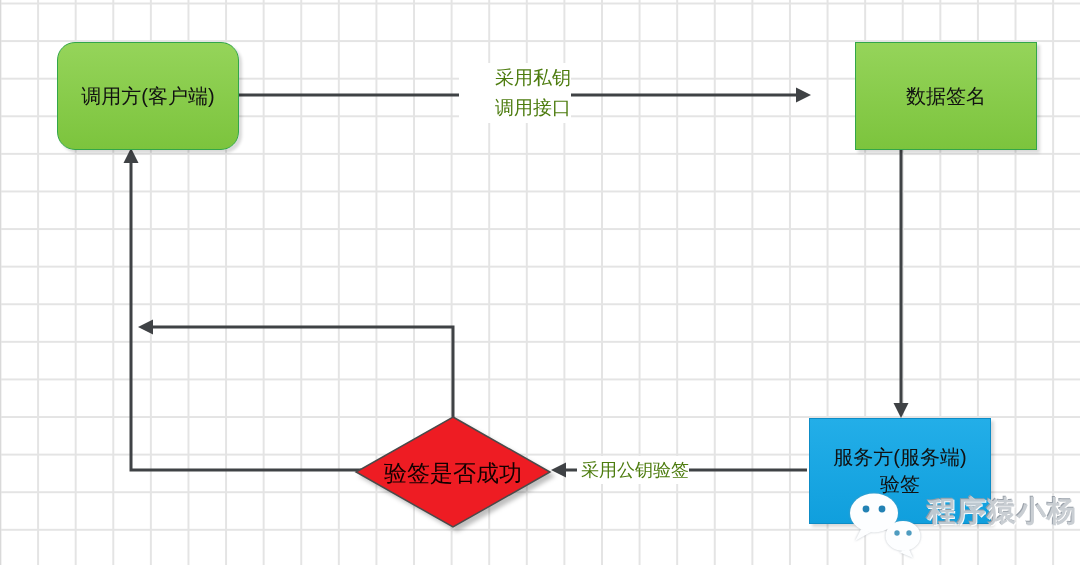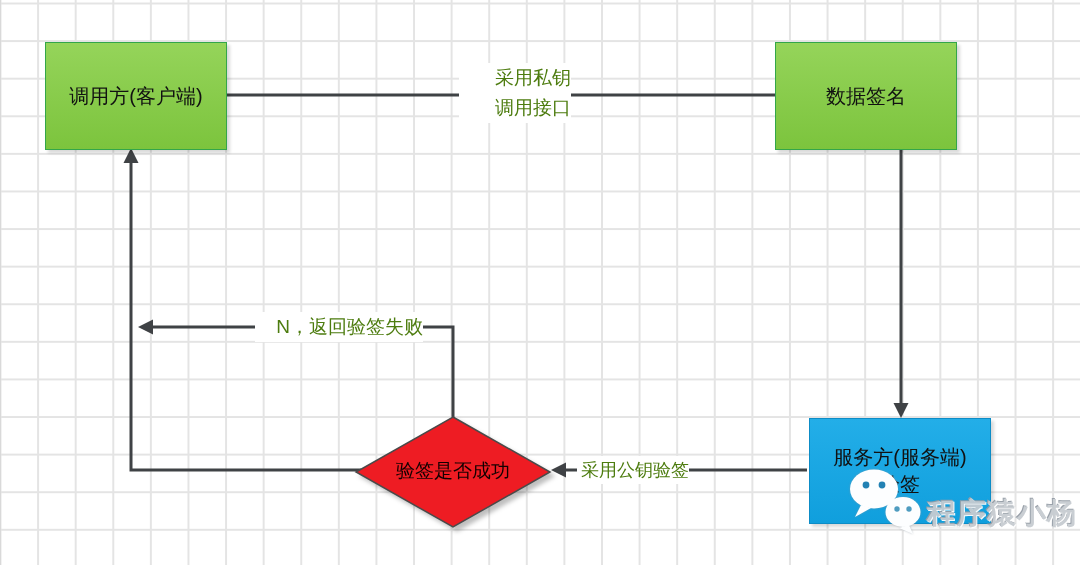--- a/index.html
+++ b/index.html
@@ -40,25 +40,25 @@
     position:absolute;
     background:#ffffff;
     color:#4d7c0f;
     font-size:19px;line-height:30px;
     text-align:right;
     white-space:nowrap;
   }
   .diamond-shape{filter:drop-shadow(4px 4px 2px rgba(0,0,0,0.25));}
   .diamond-label{
     position:absolute;left:362px;top:458px;width:180px;
-    text-align:center;font-size:19px;color:#120000;
+    text-align:center;font-size:23px;color:#120000;
   }
   #watermark{
-    position:absolute;left:846px;top:468px;
-    display:flex;align-items:flex-end;
+    position:absolute;left:846px;top:492px;
+    display:flex;align-items:flex-start;
   }
   #watermark .wm-text{
     font-size:29px;font-weight:bold;letter-spacing:1px;
     color:#c7ccd1;
     text-shadow:1px 1px 0 #ffffff,-1px -1px 0 #959da6;
     opacity:.95;
     margin-left:2px;
   }
 </style>
 </head>
@@ -91,30 +91,29 @@
   </svg>
 
   <div class="edge-label" style="left:458px;top:63px;width:112px;">
     <div>采用私钥</div>
     <div>调用接口</div>
   </div>
 
 
   <div class="edge-label" style="left:576px;top:456px;width:112px;font-size:18px;line-height:28px;">采用公钥验签</div>
 
-  <div class="edge-label" style="left:254px;top:312px;width:168px;">N，返回验签失败</div>
 
   <div class="edge-label" style="left:55px;top:399px;width:140px;line-height:27px;">
   </div>
 
-  <div class="node node-green" style="left:44px;top:42px;width:180px;height:106px;">
+  <div class="node node-green" style="left:56px;top:42px;width:180px;height:106px;border-radius:18px;">
     <div>调用方(客户端)</div>
   </div>
 
-  <div class="node node-green" style="left:774px;top:42px;width:180px;height:106px;">
+  <div class="node node-green" style="left:854px;top:42px;width:180px;height:106px;">
     <div>数据签名</div>
   </div>
 
   <div class="node node-blue" style="left:808px;top:418px;width:180px;height:104px;">
     <div>服务方(服务端)</div>
     <div>验签</div>
   </div>
 
   <div class="diamond-label">验签是否成功</div>
 

